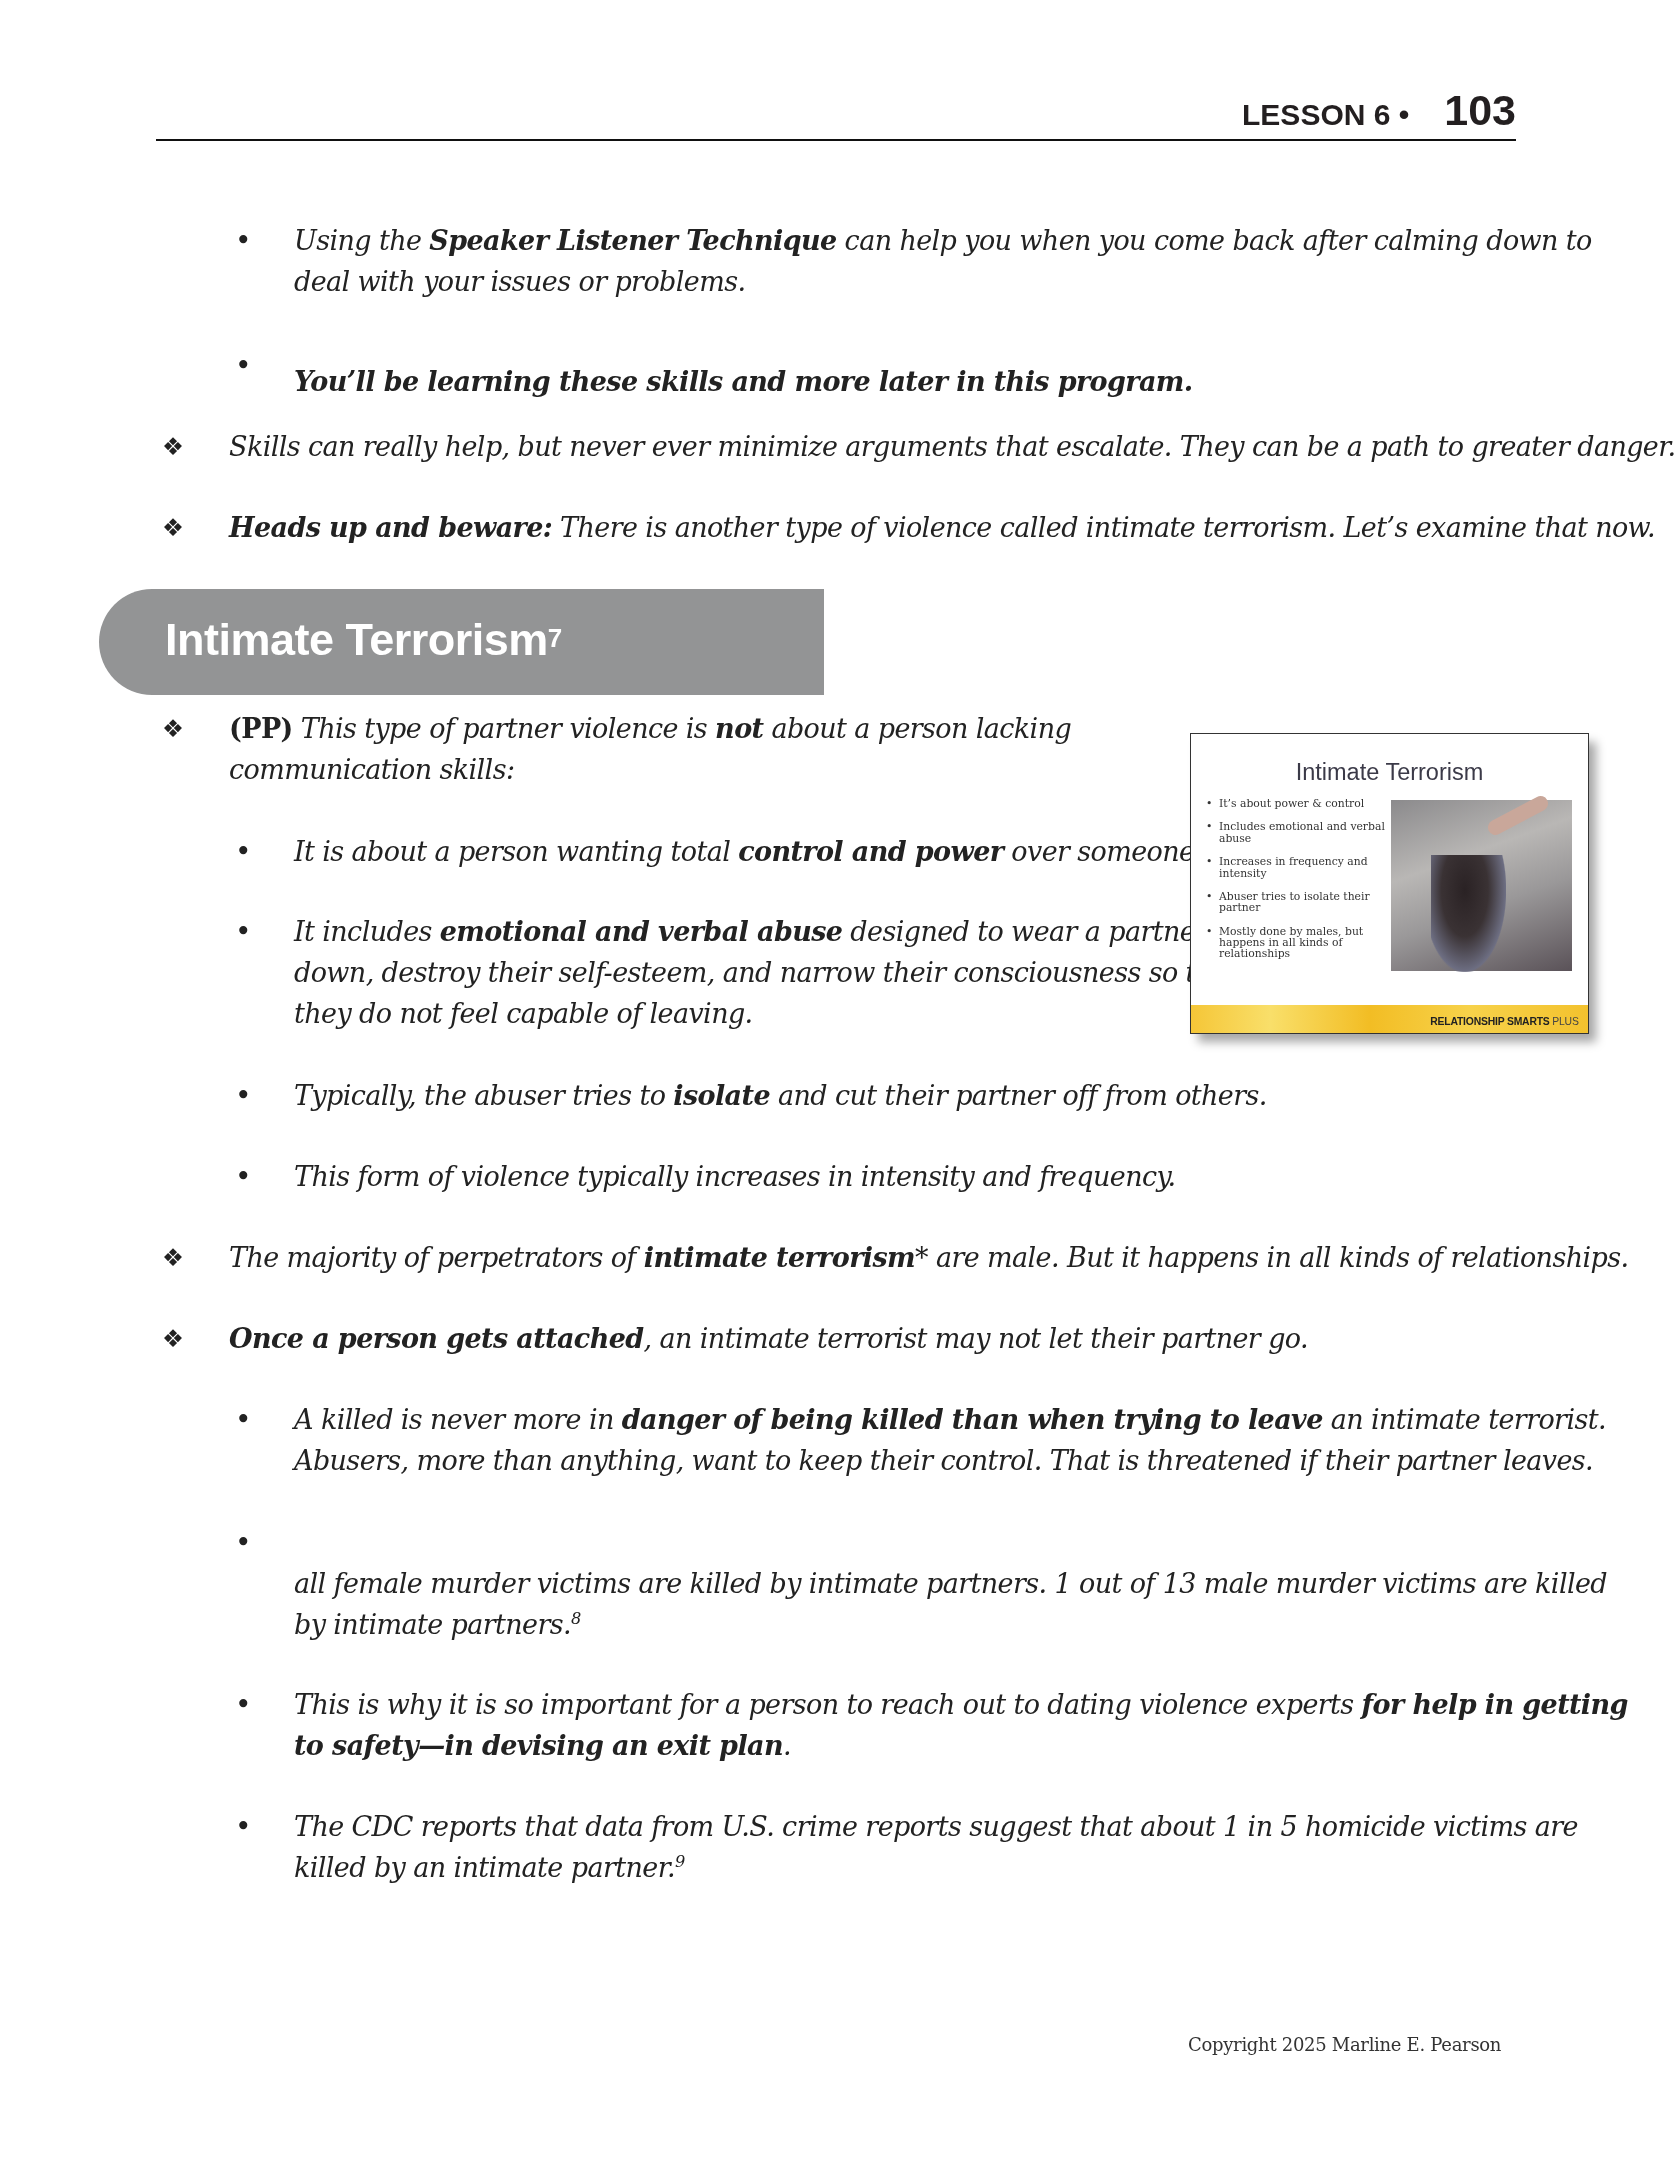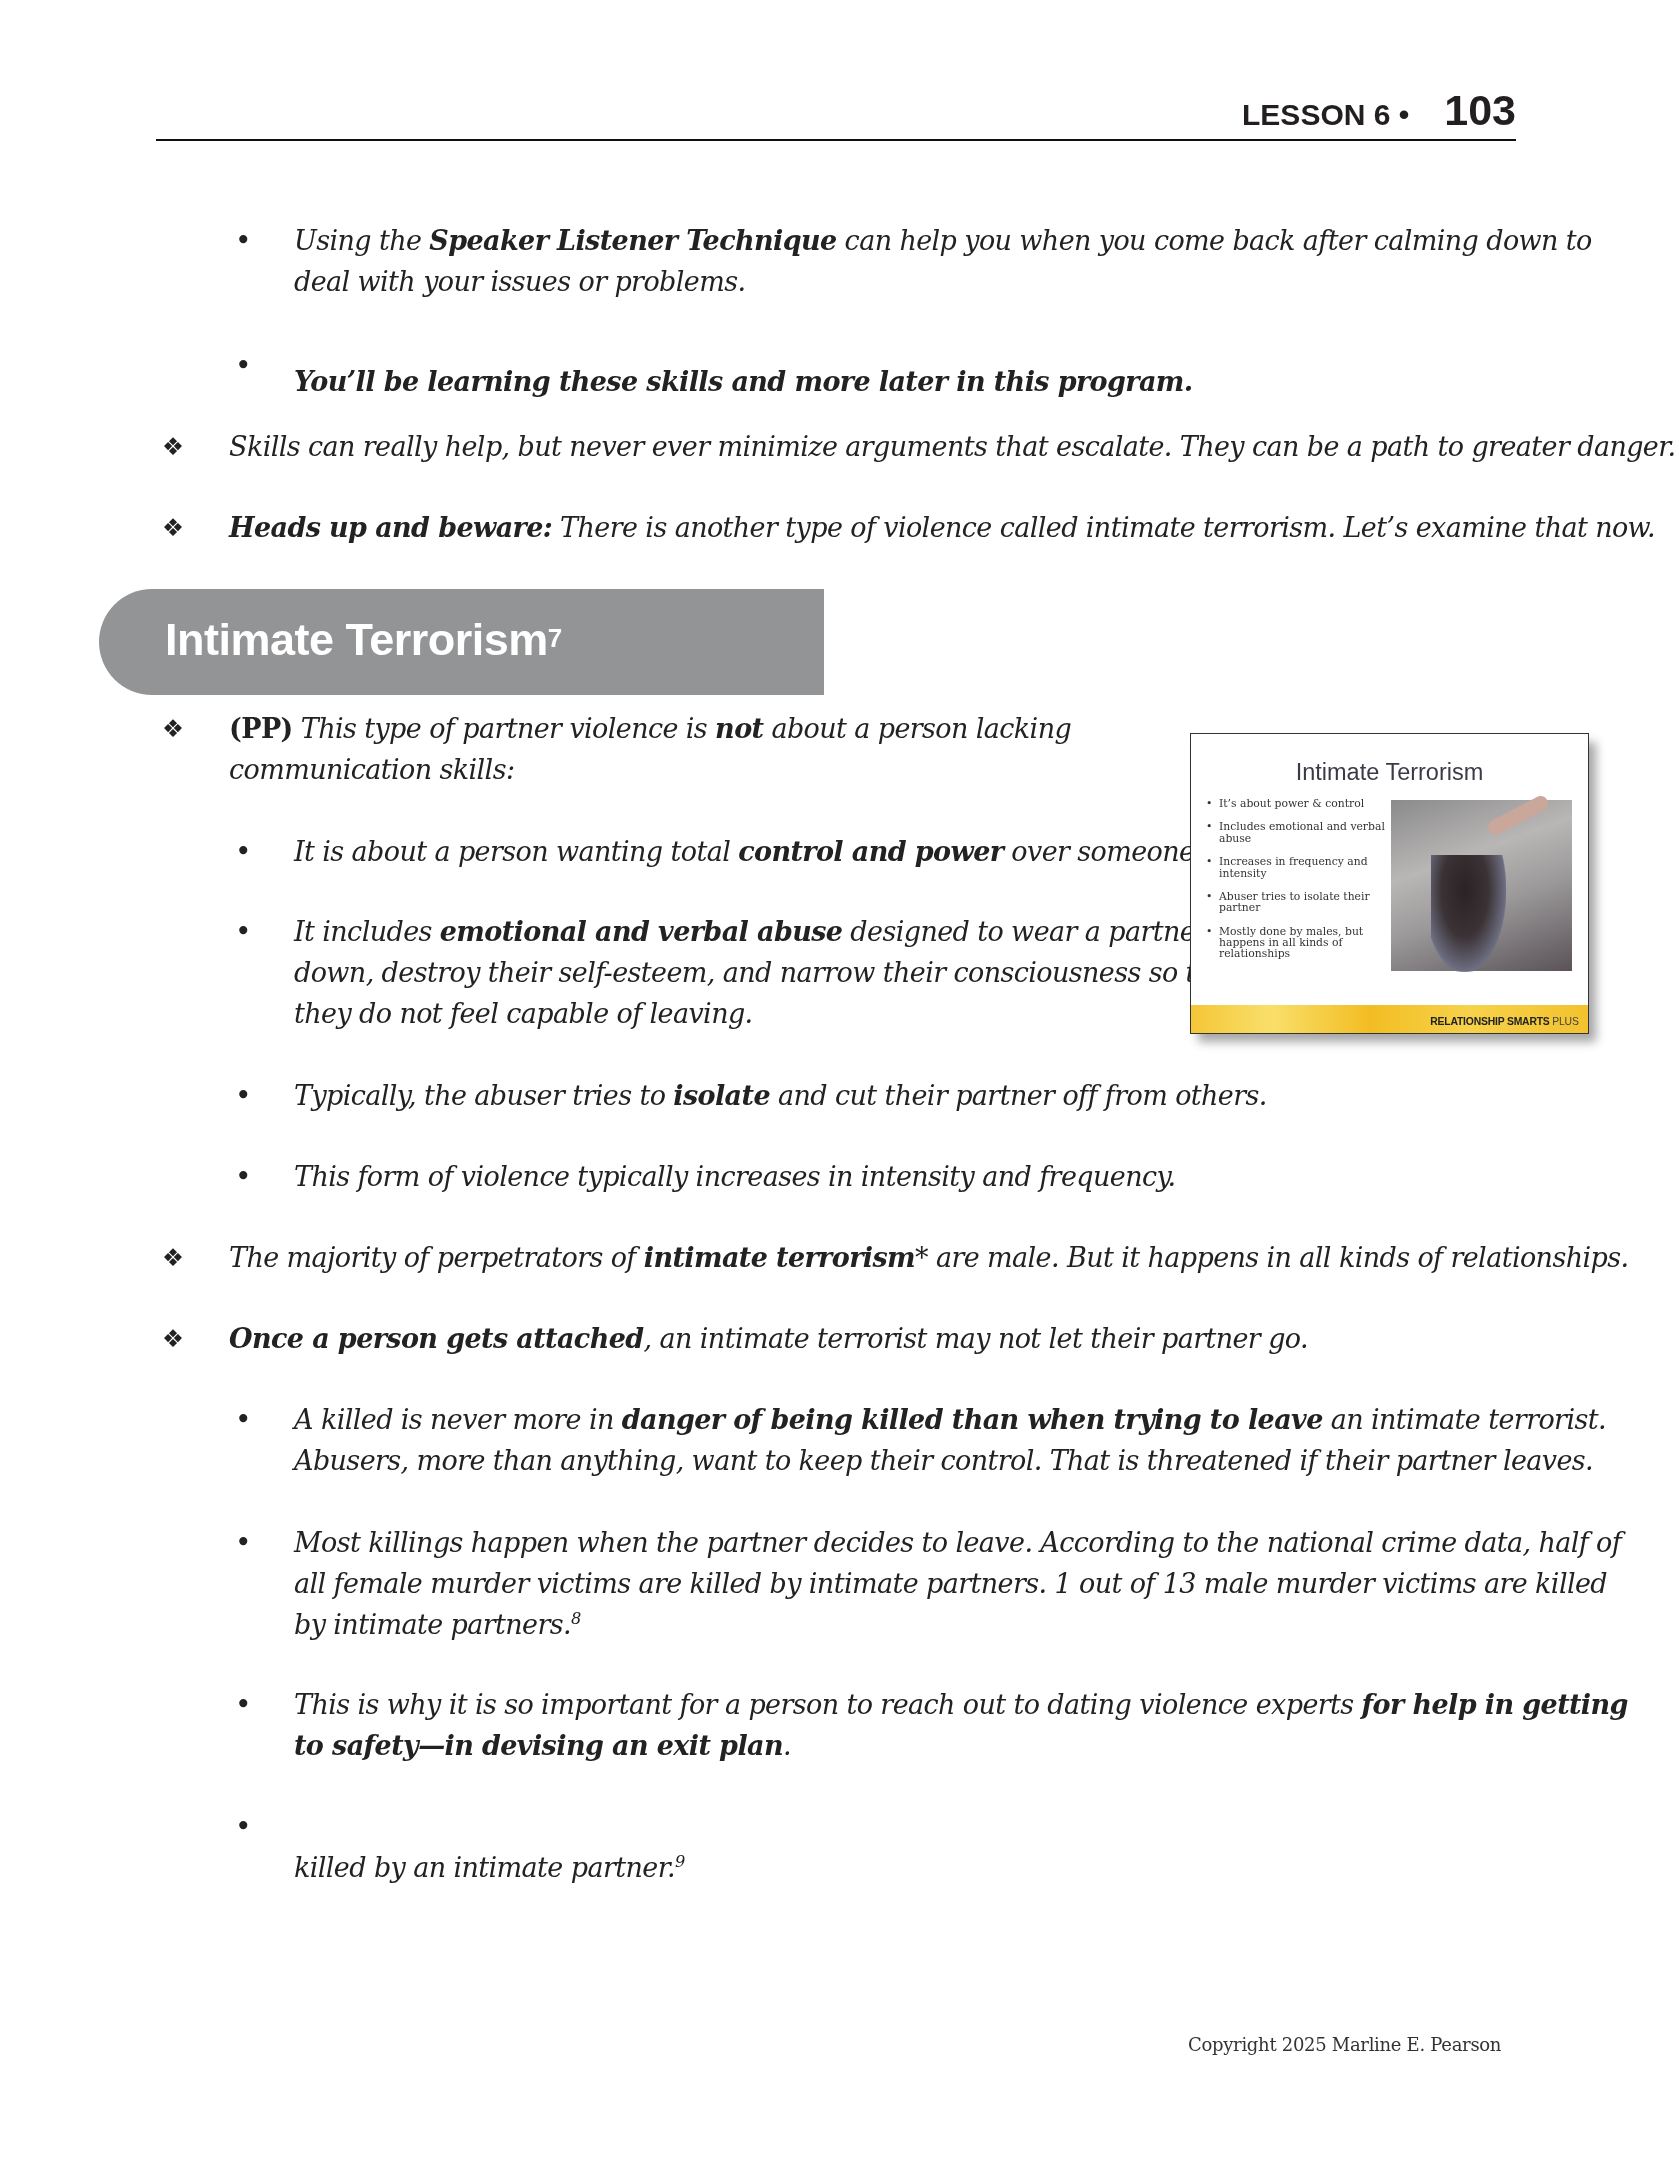--- a/index.html
+++ b/index.html
@@ -137,31 +137,31 @@
 </div>
 
 <span class="dot" style="left:235px; top:1399px;">•</span>
 <div class="p" style="left:294px; top:1399px;">
   <span>A killed is never more in </span><b>danger of being killed than when trying to leave</b><span> an intimate terrorist.</span><br>
   <span>Abusers, more than anything, want to keep their control. That is threatened if their partner leaves.</span>
 </div>
 
 <span class="dot" style="left:235px; top:1522px;">•</span>
 <div class="p" style="left:294px; top:1522px;">
-  <span>Most killings happen when the partner decides to leave. According to the national crime data, half of</span><br>
+  <br>
   <span>all female murder victims are killed by intimate partners. 1 out of 13 male murder victims are killed</span><br>
   <span>by intimate partners.</span><sup>8</sup>
 </div>
 
 <span class="dot" style="left:235px; top:1684px;">•</span>
 <div class="p" style="left:294px; top:1684px;">
   <span>This is why it is so important for a person to reach out to dating violence experts </span><b>for help in getting</b><br>
   <b>to safety—in devising an exit plan</b><span>.</span>
 </div>
 
 <span class="dot" style="left:235px; top:1806px;">•</span>
 <div class="p" style="left:294px; top:1806px;">
-  <br>
+  <span>The CDC reports that data from U.S. crime reports suggest that about 1 in 5 homicide victims are</span><br>
   <span>killed by an intimate partner.</span><sup>9</sup>
 </div>
 
 <div class="copyright">Copyright 2025 Marline E. Pearson</div>
 
 
 </body></html>

